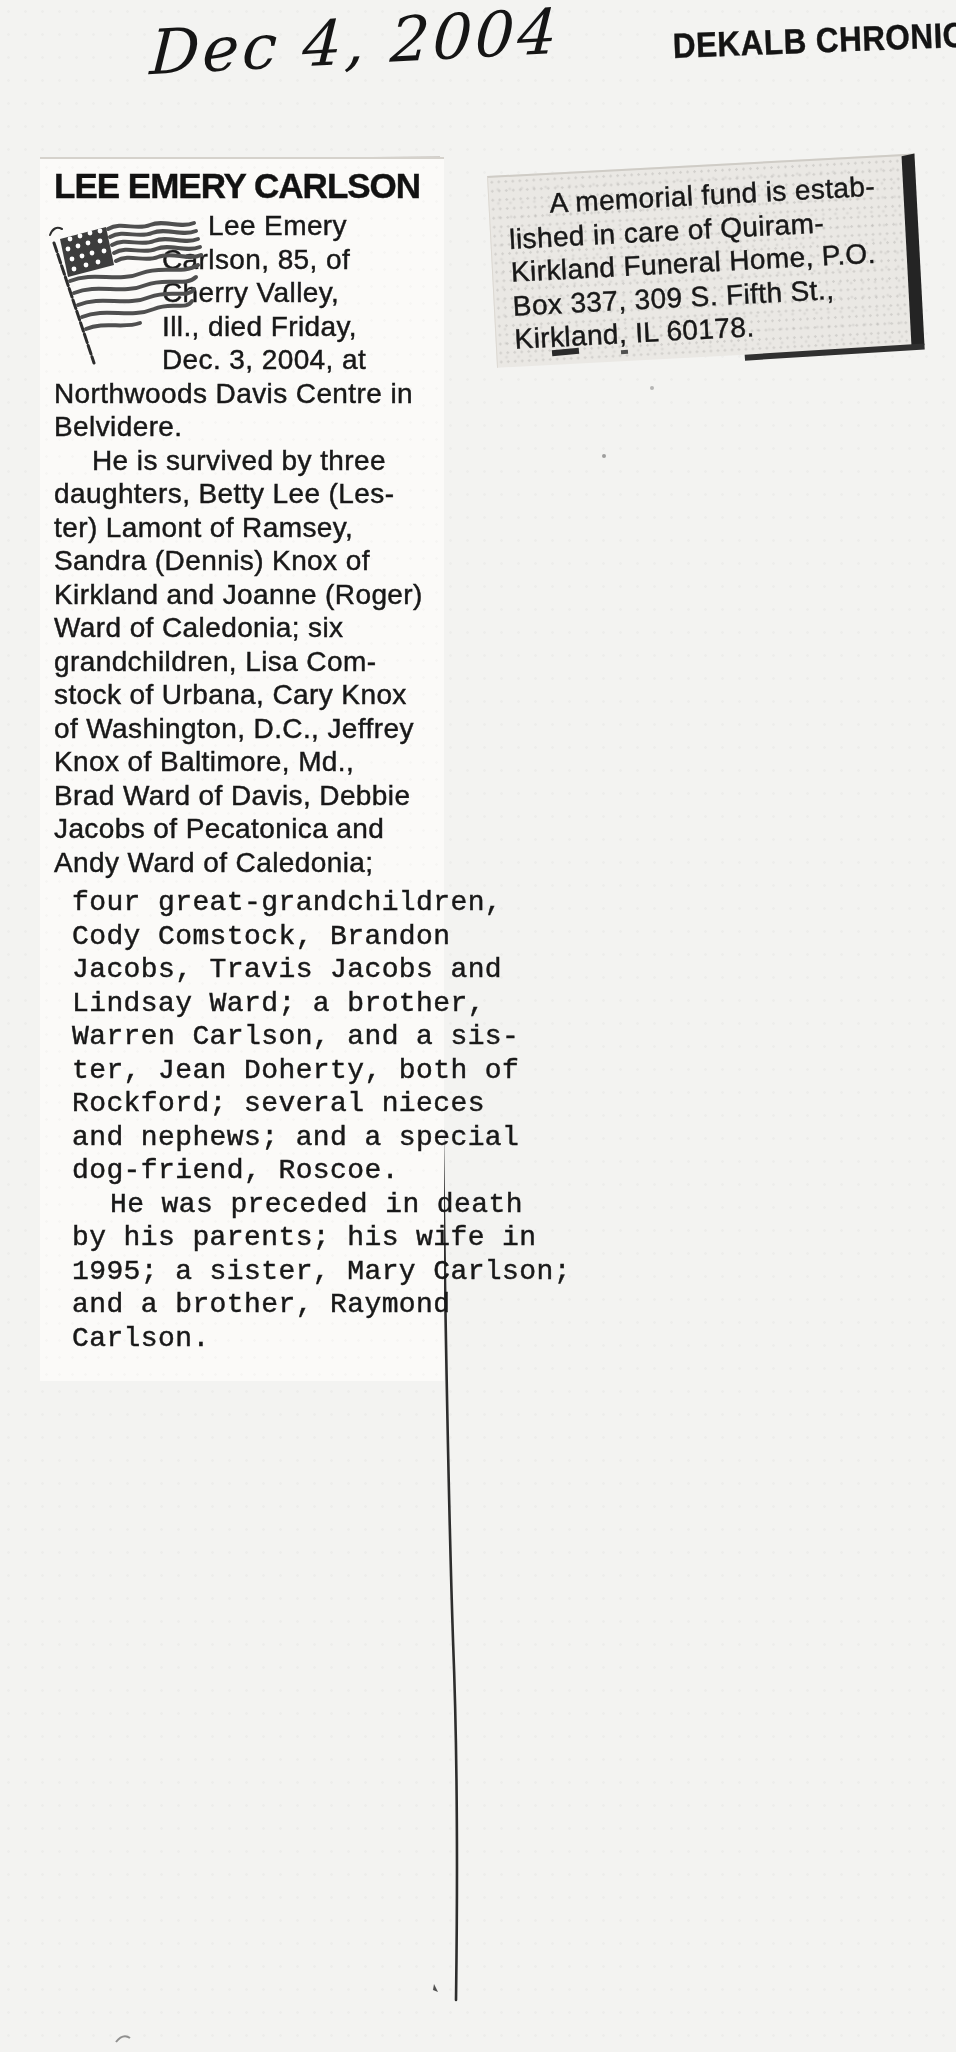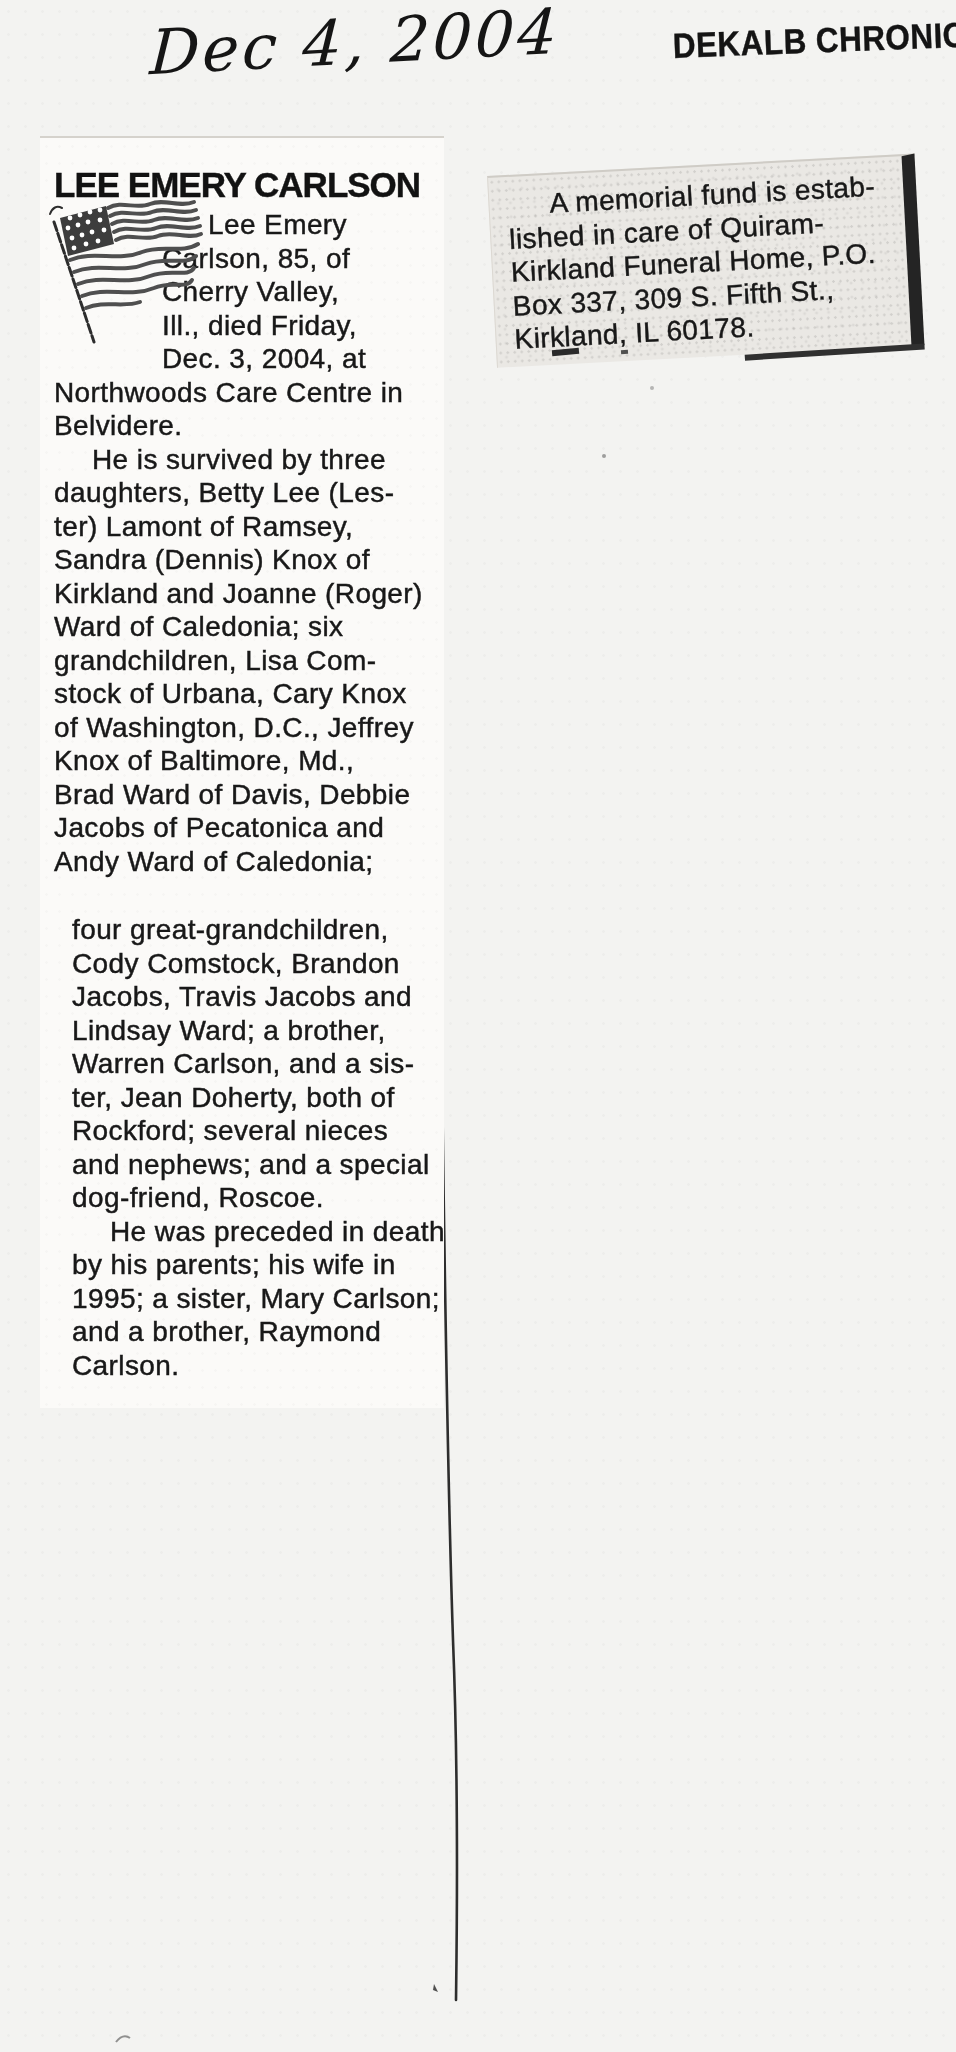--- a/index.html
+++ b/index.html
@@ -28,23 +28,23 @@
     position:absolute;left:672px;top:26px;
     font-weight:700;font-size:35px;letter-spacing:.5px;
     color:#141414;
     transform:rotate(-2.2deg) scaleX(.9);
     transform-origin:left top;
     white-space:nowrap;
     -webkit-text-stroke:.4px #141414;
   }
   
   .obit{
-    position:absolute;left:40px;top:136px;width:404px;
+    position:absolute;left:40px;top:157px;width:404px;
     box-sizing:border-box;
-    padding:26px 0 26px 14px;
+    padding:6px 0 26px 14px;
     background:#fbfaf8;
     background-image:radial-gradient(circle, rgba(0,0,0,.02) 1px, transparent 1.5px);
     background-size:13px 17px;
     border-top:2px solid #d5d2cc;
   }
   .headline{
     margin:0 0 2px 0;
     font-size:35px;font-weight:700;letter-spacing:-1px;
     line-height:42px;color:#121212;
     -webkit-text-stroke:.4px #121212;
@@ -53,21 +53,21 @@
   .bodytext{
     font-size:28px;line-height:33.5px;letter-spacing:.4px;
     color:#181818;
     -webkit-text-stroke:.45px #181818;
     white-space:pre;
   }
   .p{margin:0;}
   .indent{text-indent:38px;}
   .p1a{margin-left:108px;text-indent:46px;}
   .flagbox{position:absolute;left:4px;top:56px;width:162px;height:152px;}
-  .piece2{margin-top:35px;margin-left:18px;}
+  .piece2{margin-top:7px;margin-left:18px;font-family:Liberation Mono, monospace;}
   
   .memorial{
     position:absolute;left:487px;top:176px;width:428px;min-height:192px;
     box-sizing:border-box;
     padding:12px 8px 10px 18px;
     background-color:#eae8e4;
     background-image:
       radial-gradient(circle, rgba(0,0,0,.10) 1px, transparent 1.5px),
       radial-gradient(circle, rgba(0,0,0,.06) 1px, transparent 1.9px);
     background-size:7px 9px, 12px 14px;
@@ -149,21 +149,21 @@
           </g>
         </g>
       </svg>
     </span>
 
     <div class="bodytext p p1a">Lee Emery
 Carlson, 85, of
 Cherry Valley,
 Ill., died Friday,
 Dec. 3, 2004, at</div>
-    <div class="bodytext p">Northwoods Care Centre in
+    <div class="bodytext p">Northwoods Davis Centre in
 Belvidere.</div>
     <div class="bodytext p indent">He is survived by three
 daughters, Betty Lee (Les-
 ter) Lamont of Ramsey,
 Sandra (Dennis) Knox of
 Kirkland and Joanne (Roger)
 Ward of Caledonia; six
 grandchildren, Lisa Com-
 stock of Urbana, Cary Knox
 of Washington, D.C., Jeffrey

